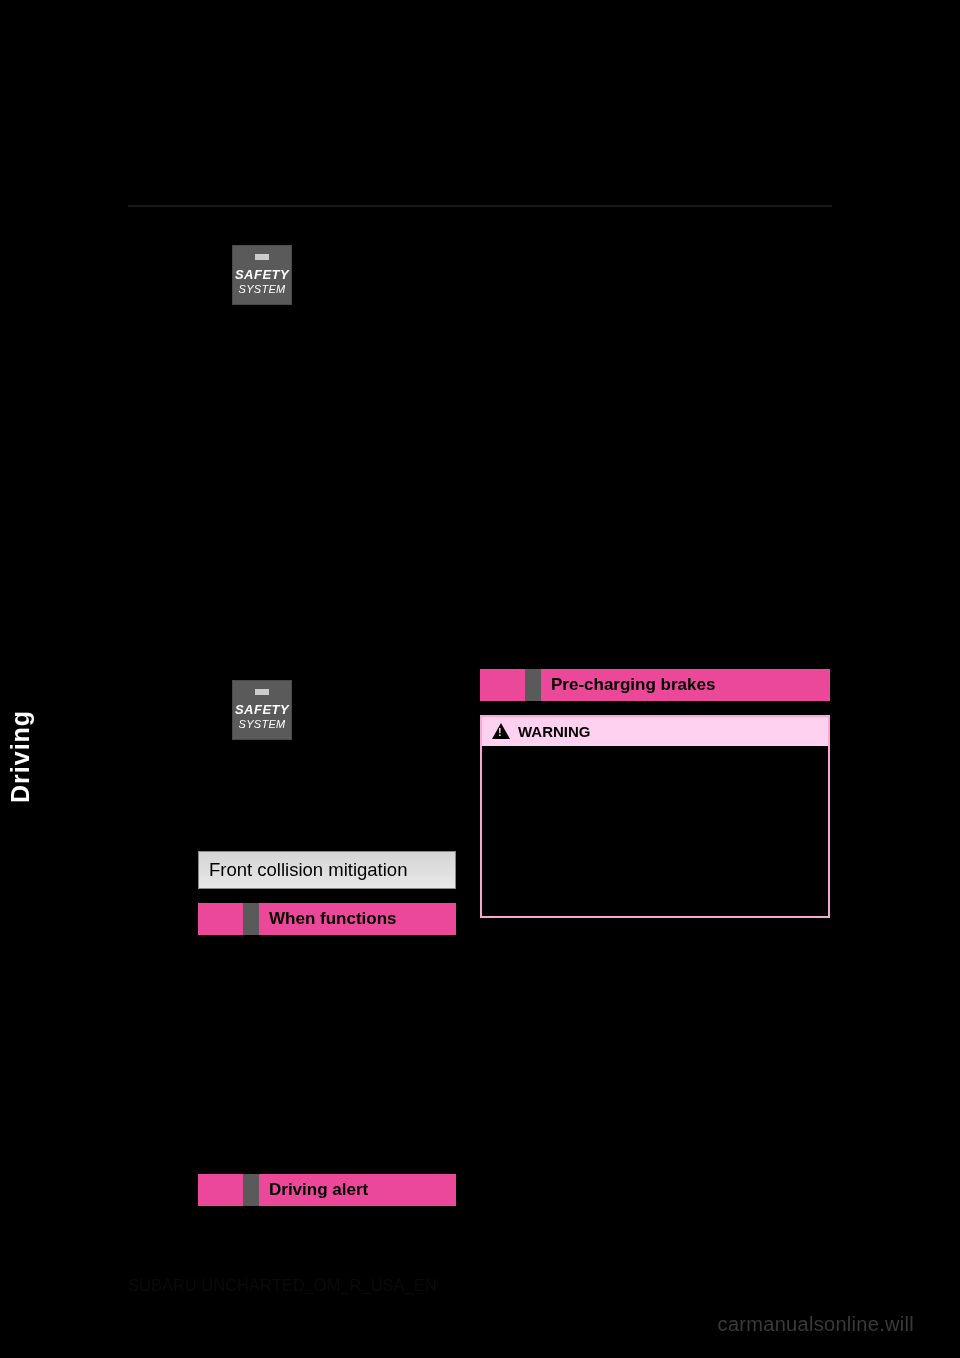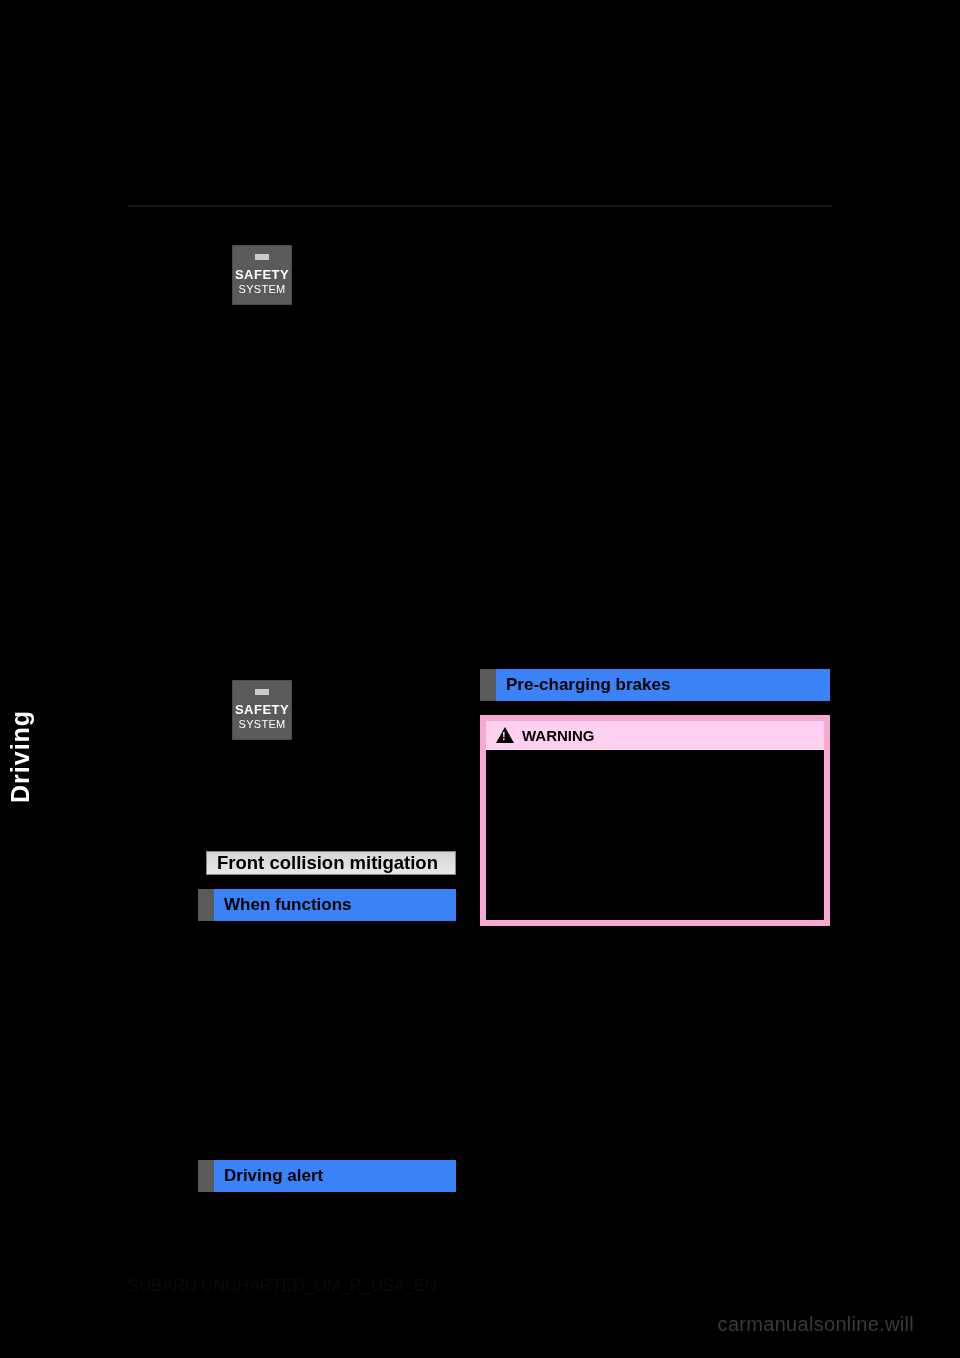--- a/index.html
+++ b/index.html
@@ -71,20 +71,21 @@
     }
     .safety-icon {
       display: inline-block;
       width: 60px;
       height: 60px;
       background: #5a5a5a;
       vertical-align: middle;
       text-align: center;
       position: relative;
       border: 1px solid #4a4a4a;
+      font-style: italic;
     }
     .safety-icon .led {
       position: absolute;
       top: 8px;
       left: 50%;
       transform: translateX(-50%);
       width: 14px;
       height: 6px;
       background: #ccc;
     }
@@ -117,43 +118,43 @@
       align-items: flex-start;
       gap: 10px;
       font-size: 17px;
       color: #000;
       line-height: 1.4;
     }
     .bullet-row .dot { flex: 0 0 auto; }
     .section-strip {
       background: linear-gradient(to bottom, #d5d5d5, #e8e8e8);
       border: 1px solid #888;
-      padding: 0 10px;
-      font-weight: bold;
+      padding: 7px 10px;
+      font-weight: normal;
       font-size: 18.5px;
       color: #000;
-      margin-left: 8px;
     }
     .subheader {
       display: flex;
-      background: #3b82f6;
+      background: #ec4899;
+      padding-left: 45px;
     }
     .subheader .chip {
       width: 16px;
       background: #5a5a5a;
     }
     .subheader .label {
       flex: 1;
       padding: 6px 10px;
       font-weight: bold;
       font-size: 17px;
       color: #000;
     }
     .warning-box {
-      border: 6px solid #f9a8d4;
+      border: 2px solid #f9a8d4;
       background: #000;
     }
     .warning-titlebar {
       background: #ffd1f1;
       padding: 6px 10px;
       display: flex;
       align-items: center;
       gap: 8px;
     }
     .warning-titlebar .tri {

